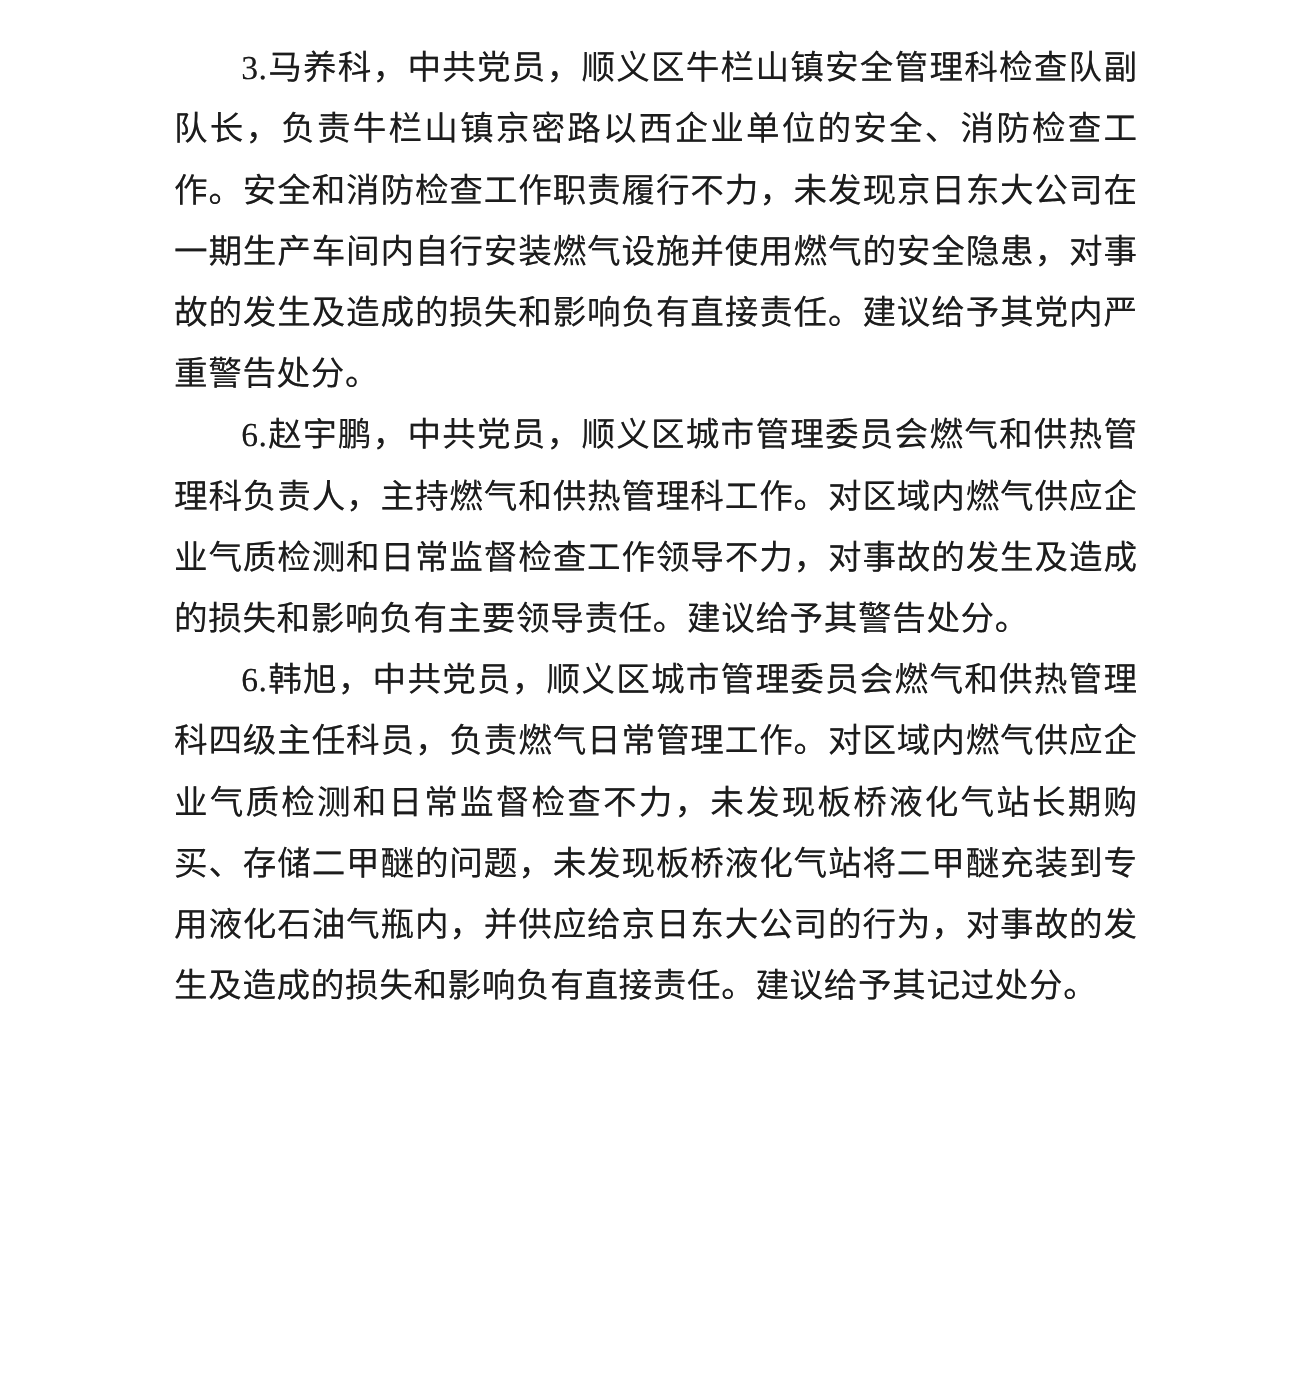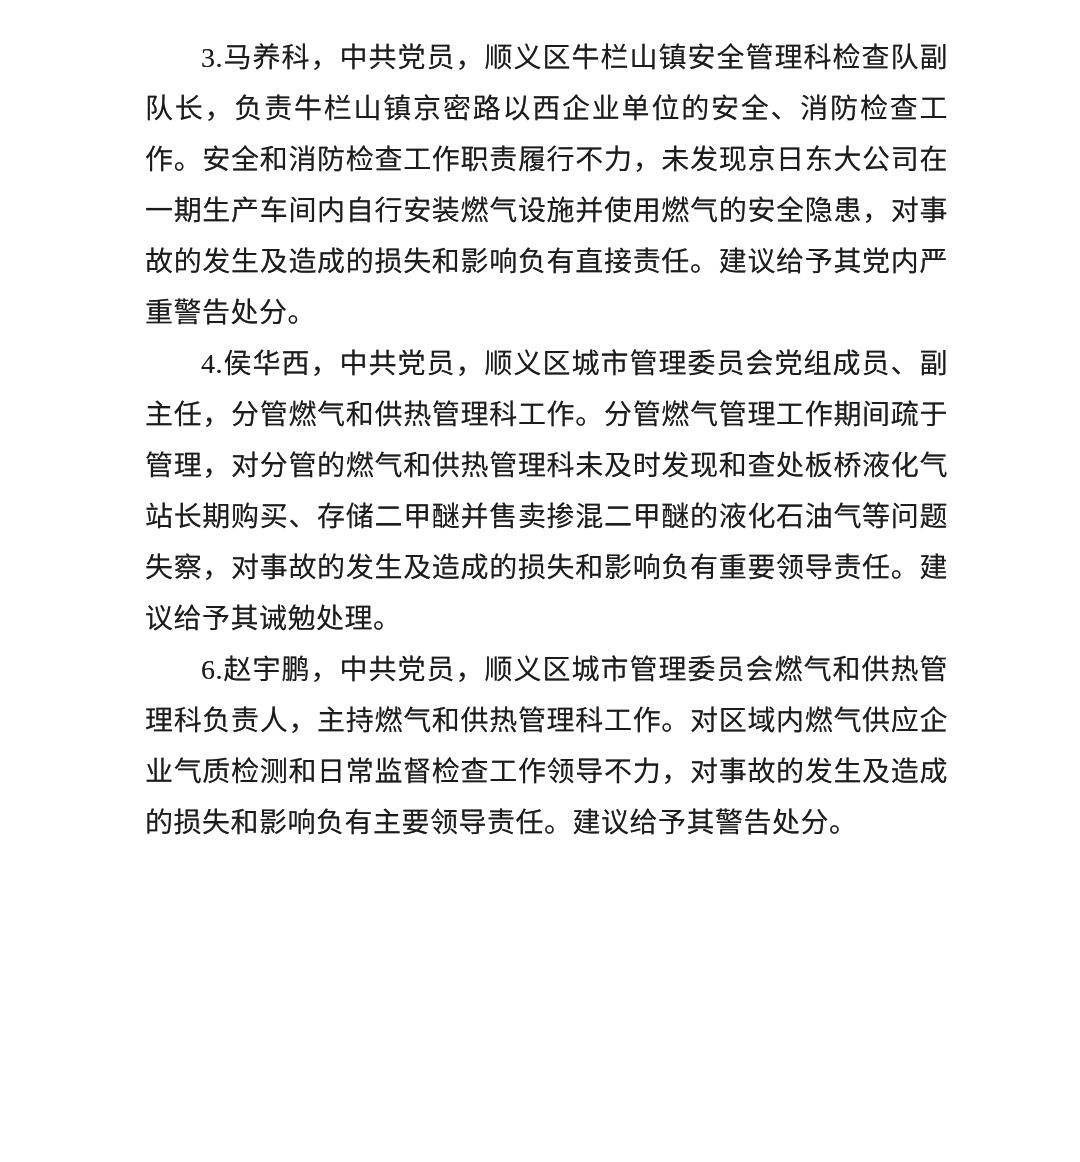--- a/index.html
+++ b/index.html
@@ -31,15 +31,15 @@
     letter-spacing: 0.5px;
     
     text-shadow: 0 0 0.4px rgba(20,20,20,0.55);
   }
 </style>
 </head>
 <body>
 
 <div class="page">
   <p class="doc-paragraph">3.马养科，中共党员，顺义区牛栏山镇安全管理科检查队副队长，负责牛栏山镇京密路以西企业单位的安全、消防检查工作。安全和消防检查工作职责履行不力，未发现京日东大公司在一期生产车间内自行安装燃气设施并使用燃气的安全隐患，对事故的发生及造成的损失和影响负有直接责任。建议给予其党内严重警告处分。</p>
-  <p class="doc-paragraph">4.侯华西，中共党员，顺义区城市管理委员会党组成员、副主任，分管燃气和供热管理科工作。分管燃气管理工作期间疏于管理，对分管的燃气和供热管理科未及时发现和查处板桥液化气站长期购买、存储二甲醚并售卖掺混二甲醚的液化石油气等问题失察，对事故的发生及造成的损失和影响负有重要领导责任。建议给予其诫勉处理。</p>
   <p class="doc-paragraph">6.赵宇鹏，中共党员，顺义区城市管理委员会燃气和供热管理科负责人，主持燃气和供热管理科工作。对区域内燃气供应企业气质检测和日常监督检查工作领导不力，对事故的发生及造成的损失和影响负有主要领导责任。建议给予其警告处分。</p>
+  <p class="doc-paragraph">6.韩旭，中共党员，顺义区城市管理委员会燃气和供热管理科四级主任科员，负责燃气日常管理工作。对区域内燃气供应企业气质检测和日常监督检查不力，未发现板桥液化气站长期购买、存储二甲醚的问题，未发现板桥液化气站将二甲醚充装到专用液化石油气瓶内，并供应给京日东大公司的行为，对事故的发生及造成的损失和影响负有直接责任。建议给予其记过处分。</p>
 </div>
 
 </body></html>

